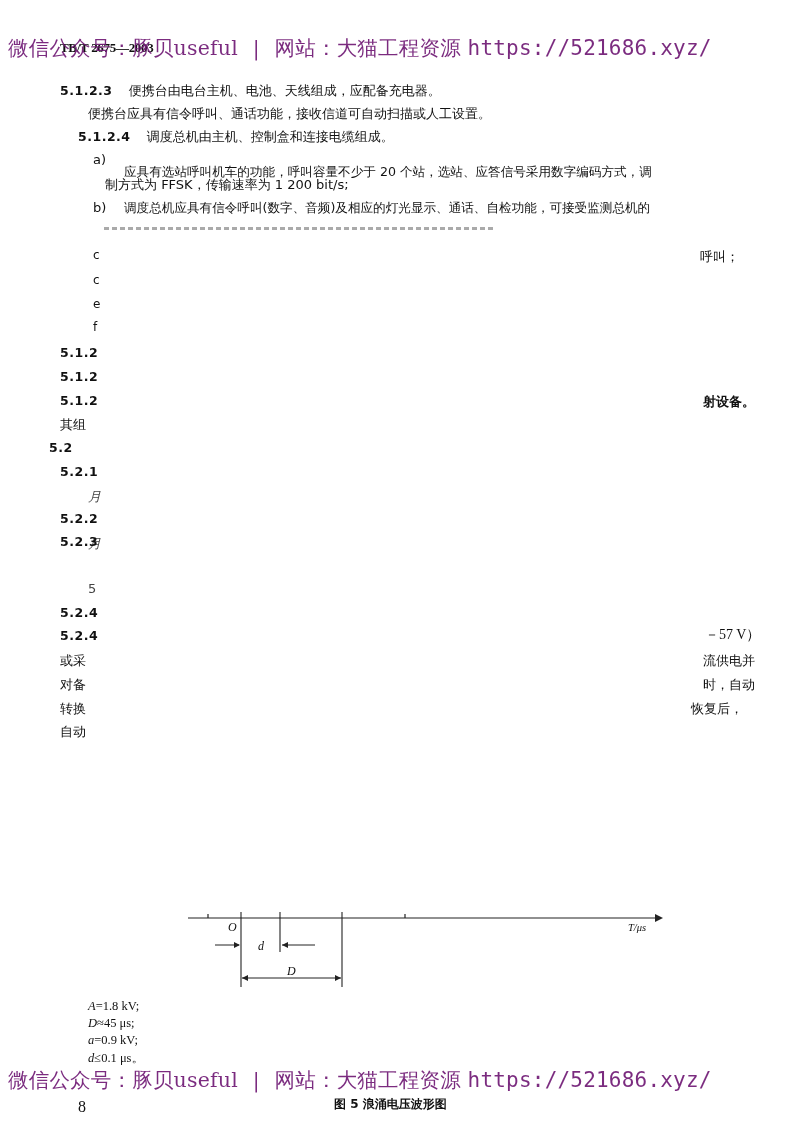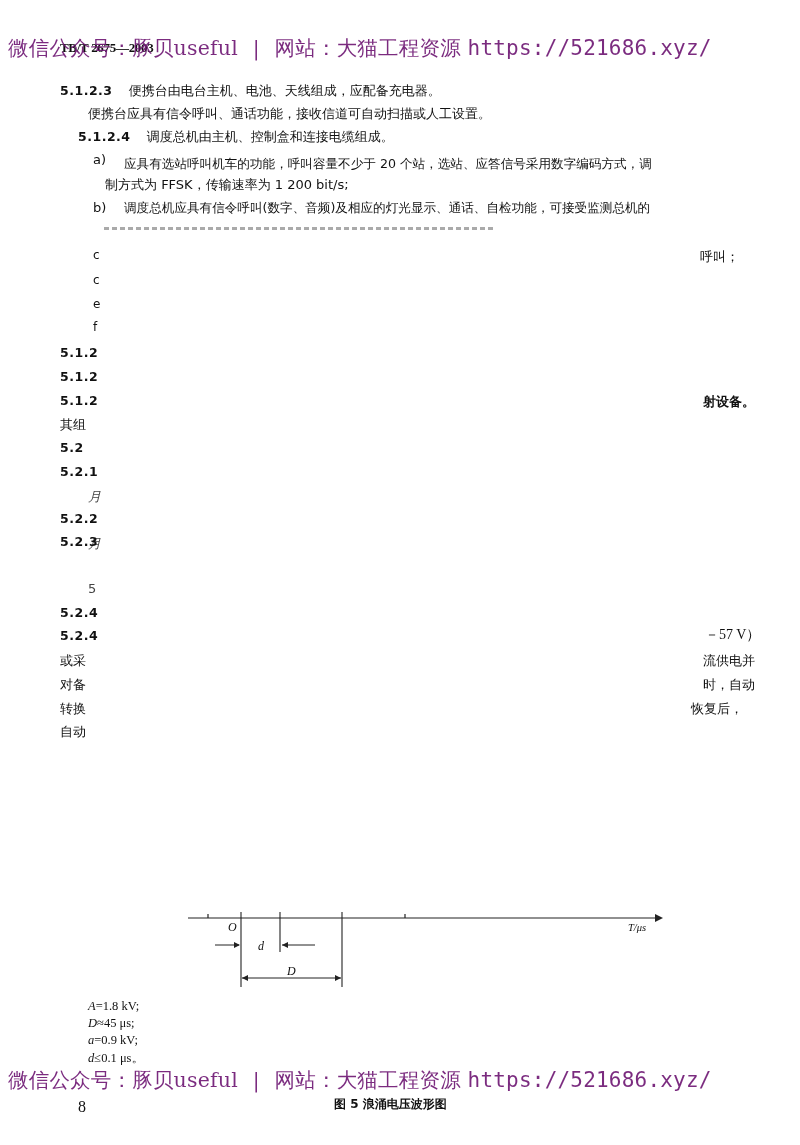--- a/index.html
+++ b/index.html
@@ -41,41 +41,41 @@
   <span class="txt" style="margin-left:12px;">便携台由电台主机、电池、天线组成，应配备充电器。</span>
 </div>
 <div class="abs txt" style="left:88px; top:105px;">便携台应具有信令呼叫、通话功能，接收信道可自动扫描或人工设置。</div>
 
 <div class="abs" style="left:60px; top:128px; font-size:13px;margin-left:18px;">
   <span class="num">5.1.2.4</span>
   <span class="txt" style="margin-left:12px;">调度总机由主机、控制盒和连接电缆组成。</span>
 </div>
 
 <div class="abs txt" style="left:93px; top:152px;">a)</div>
-<div class="abs txt" style="left:124px; top:156px; font-size:12.6px;">应具有选站呼叫机车的功能，呼叫容量不少于 20 个站，选站、应答信号采用数字编码方式，调</div>
+<div class="abs txt" style="left:124px; top:164px; font-size:12.6px;">应具有选站呼叫机车的功能，呼叫容量不少于 20 个站，选站、应答信号采用数字编码方式，调</div>
 <div class="abs txt" style="left:105px; top:176px;text-align:right;">制方式为 FFSK，传输速率为 1 200 bit/s;</div>
 
 <div class="abs txt" style="left:93px; top:200px;">b)</div>
 <div class="abs txt" style="left:124px; top:200px; font-size:12.6px;">调度总机应具有信令呼叫(数字、音频)及相应的灯光显示、通话、自检功能，可接受监测总机的</div>
 
 <div class="abs" style="left:104px; top:227px; width:390px; height:3px; background:repeating-linear-gradient(90deg,#555 0 5px,transparent 5px 8px); opacity:0.5;"></div>
 
 <div class="abs txt" style="left:93px; top:248px; font-size:12px;">c</div>
 <div class="abs txt" style="left:700px; top:248px;text-align:center;">呼叫；</div>
 <div class="abs txt" style="left:93px; top:273px; font-size:12px;">c</div>
 <div class="abs txt" style="left:93px; top:297px; font-size:12px;">e</div>
 <div class="abs txt" style="left:93px; top:320px; font-size:12px;">f</div>
 
 <div class="abs num" style="left:60px; top:345px;">5.1.2</div>
 <div class="abs num" style="left:60px; top:369px;">5.1.2</div>
 <div class="abs num" style="left:60px; top:393px;">5.1.2</div>
 <div class="abs txt" style="left:703px; top:393px; font-weight:bold;">射设备。</div>
 <div class="abs txt" style="left:60px; top:416px;">其组</div>
 
-<div class="abs num" style="left:60px; top:440px;text-align:right;">5.2</div>
+<div class="abs num" style="left:49px; top:440px;text-align:right;">5.2</div>
 <div class="abs num" style="left:60px; top:464px;">5.2.1</div>
 <div class="abs txt" style="left:88px; top:488px; font-style:italic; color:#444;">月</div>
 <div class="abs num" style="left:60px; top:511px;">5.2.2</div>
 <div class="abs txt" style="left:88px; top:535px; font-style:italic; color:#444;">月</div>
 <div class="abs num" style="left:60px; top:534px;">5.2.3</div>
 <div class="abs txt" style="left:88px; top:581px; color:#444;">5</div>
 <div class="abs num" style="left:60px; top:605px;">5.2.4</div>
 <div class="abs num" style="left:60px; top:628px;">5.2.4</div>
 <div class="abs" style="left:705px; top:626px; font-family:'Liberation Serif',serif; font-size:14px;">－57 V）</div>
 

